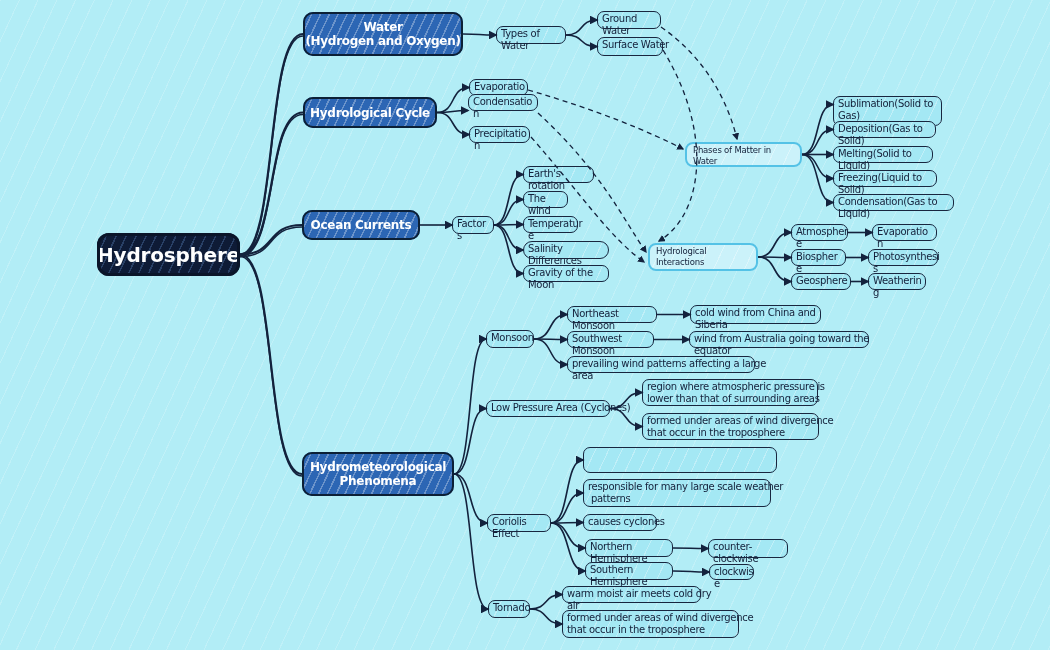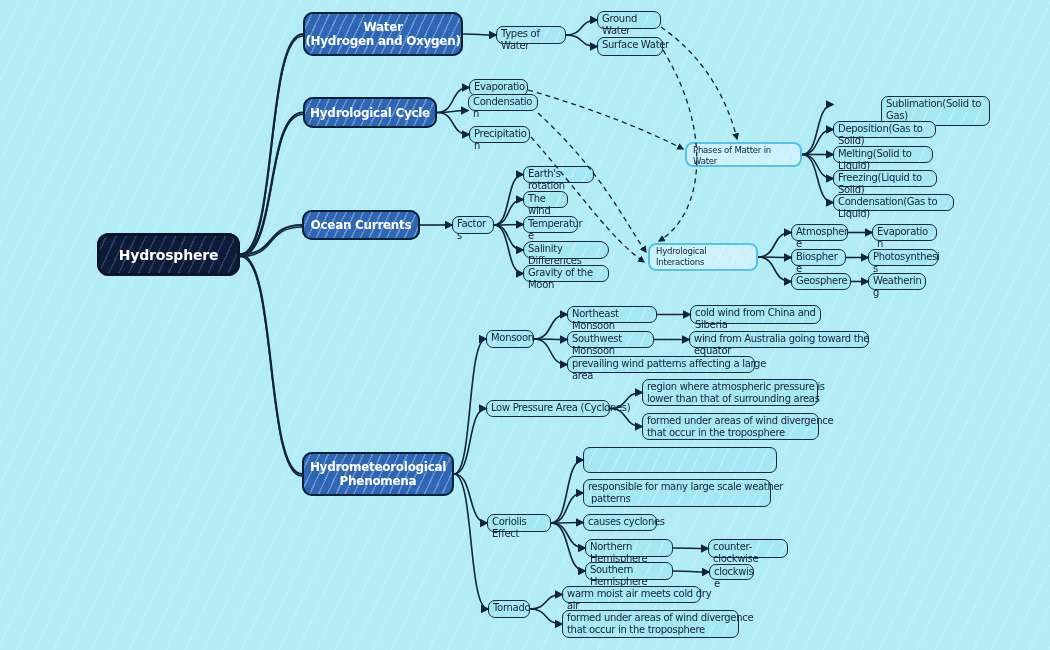--- a/index.html
+++ b/index.html
@@ -14,21 +14,21 @@
     background:repeating-linear-gradient(115deg,rgba(255,255,255,.20) 0 1px,rgba(255,255,255,0) 1px 17px);
   }
   #edges{position:absolute;left:0;top:0;z-index:3;pointer-events:none;}
   .node{position:absolute;z-index:2;box-sizing:border-box;}
   .txt{position:absolute;z-index:1;}
   .ol{position:absolute;inset:0;border-radius:inherit;z-index:2;pointer-events:none;}
 
   .root{border-radius:12px;background:#0e1b36;
     background-image:repeating-linear-gradient(115deg,rgba(110,160,225,.28) 0 1.5px,rgba(0,0,0,0) 1.5px 9px);
     display:flex;align-items:center;justify-content:center;}
-  .root .txt{position:static;color:#fff;font-size:14px;font-weight:bold;letter-spacing:-.2px;white-space:pre-line;text-align:left;}
+  .root .txt{position:static;color:#fff;font-size:20px;font-weight:bold;letter-spacing:-.2px;white-space:pre-line;text-align:left;}
   .root .ol{border:3px solid #0a1529;}
 
   .main{border-radius:10px;background:#2c66b4;
     background-image:repeating-linear-gradient(115deg,rgba(255,255,255,.30) 0 1.5px,rgba(255,255,255,0) 1.5px 8px);
     display:flex;align-items:center;justify-content:center;}
   .main .txt{position:static;color:#fff;font-size:12px;font-weight:bold;letter-spacing:-.3px;line-height:14px;white-space:pre-line;text-align:center;}
   .main .ol{border:2.5px solid #0c2036;}
 
   .leaf{border-radius:7px;background:#a4e8f4;
     background-image:repeating-linear-gradient(115deg,rgba(255,255,255,.32) 0 1px,rgba(255,255,255,0) 1px 12px);}
@@ -163,21 +163,21 @@
       <div class="node leaf" style="left: 469px; top: 126px; width: 61px; height: 17px;">
         <div class="txt">Precipitatio
 n</div>
         <div class="ol"></div>
       </div>
       <div class="node hub" style="left: 685px; top: 142px; width: 117px; height: 25px;">
         <div class="txt">Phases of Matter in
 Water</div>
         <div class="ol"></div>
       </div>
-      <div class="node leaf" style="left: 833px; top: 96px; width: 109px; height: 30px; margin-left: 48px;">
+      <div class="node leaf" style="left: 833px; top: 96px; width: 109px; height: 30px;">
         <div class="txt">Sublimation(Solid to
 Gas)</div>
         <div class="ol"></div>
       </div>
       <div class="node leaf" style="left: 833px; top: 121px; width: 103px; height: 17px;">
         <div class="txt">Deposition(Gas to
 Solid)</div>
         <div class="ol"></div>
       </div>
       <div class="node leaf" style="left: 833px; top: 146px; width: 100px; height: 17px;">

